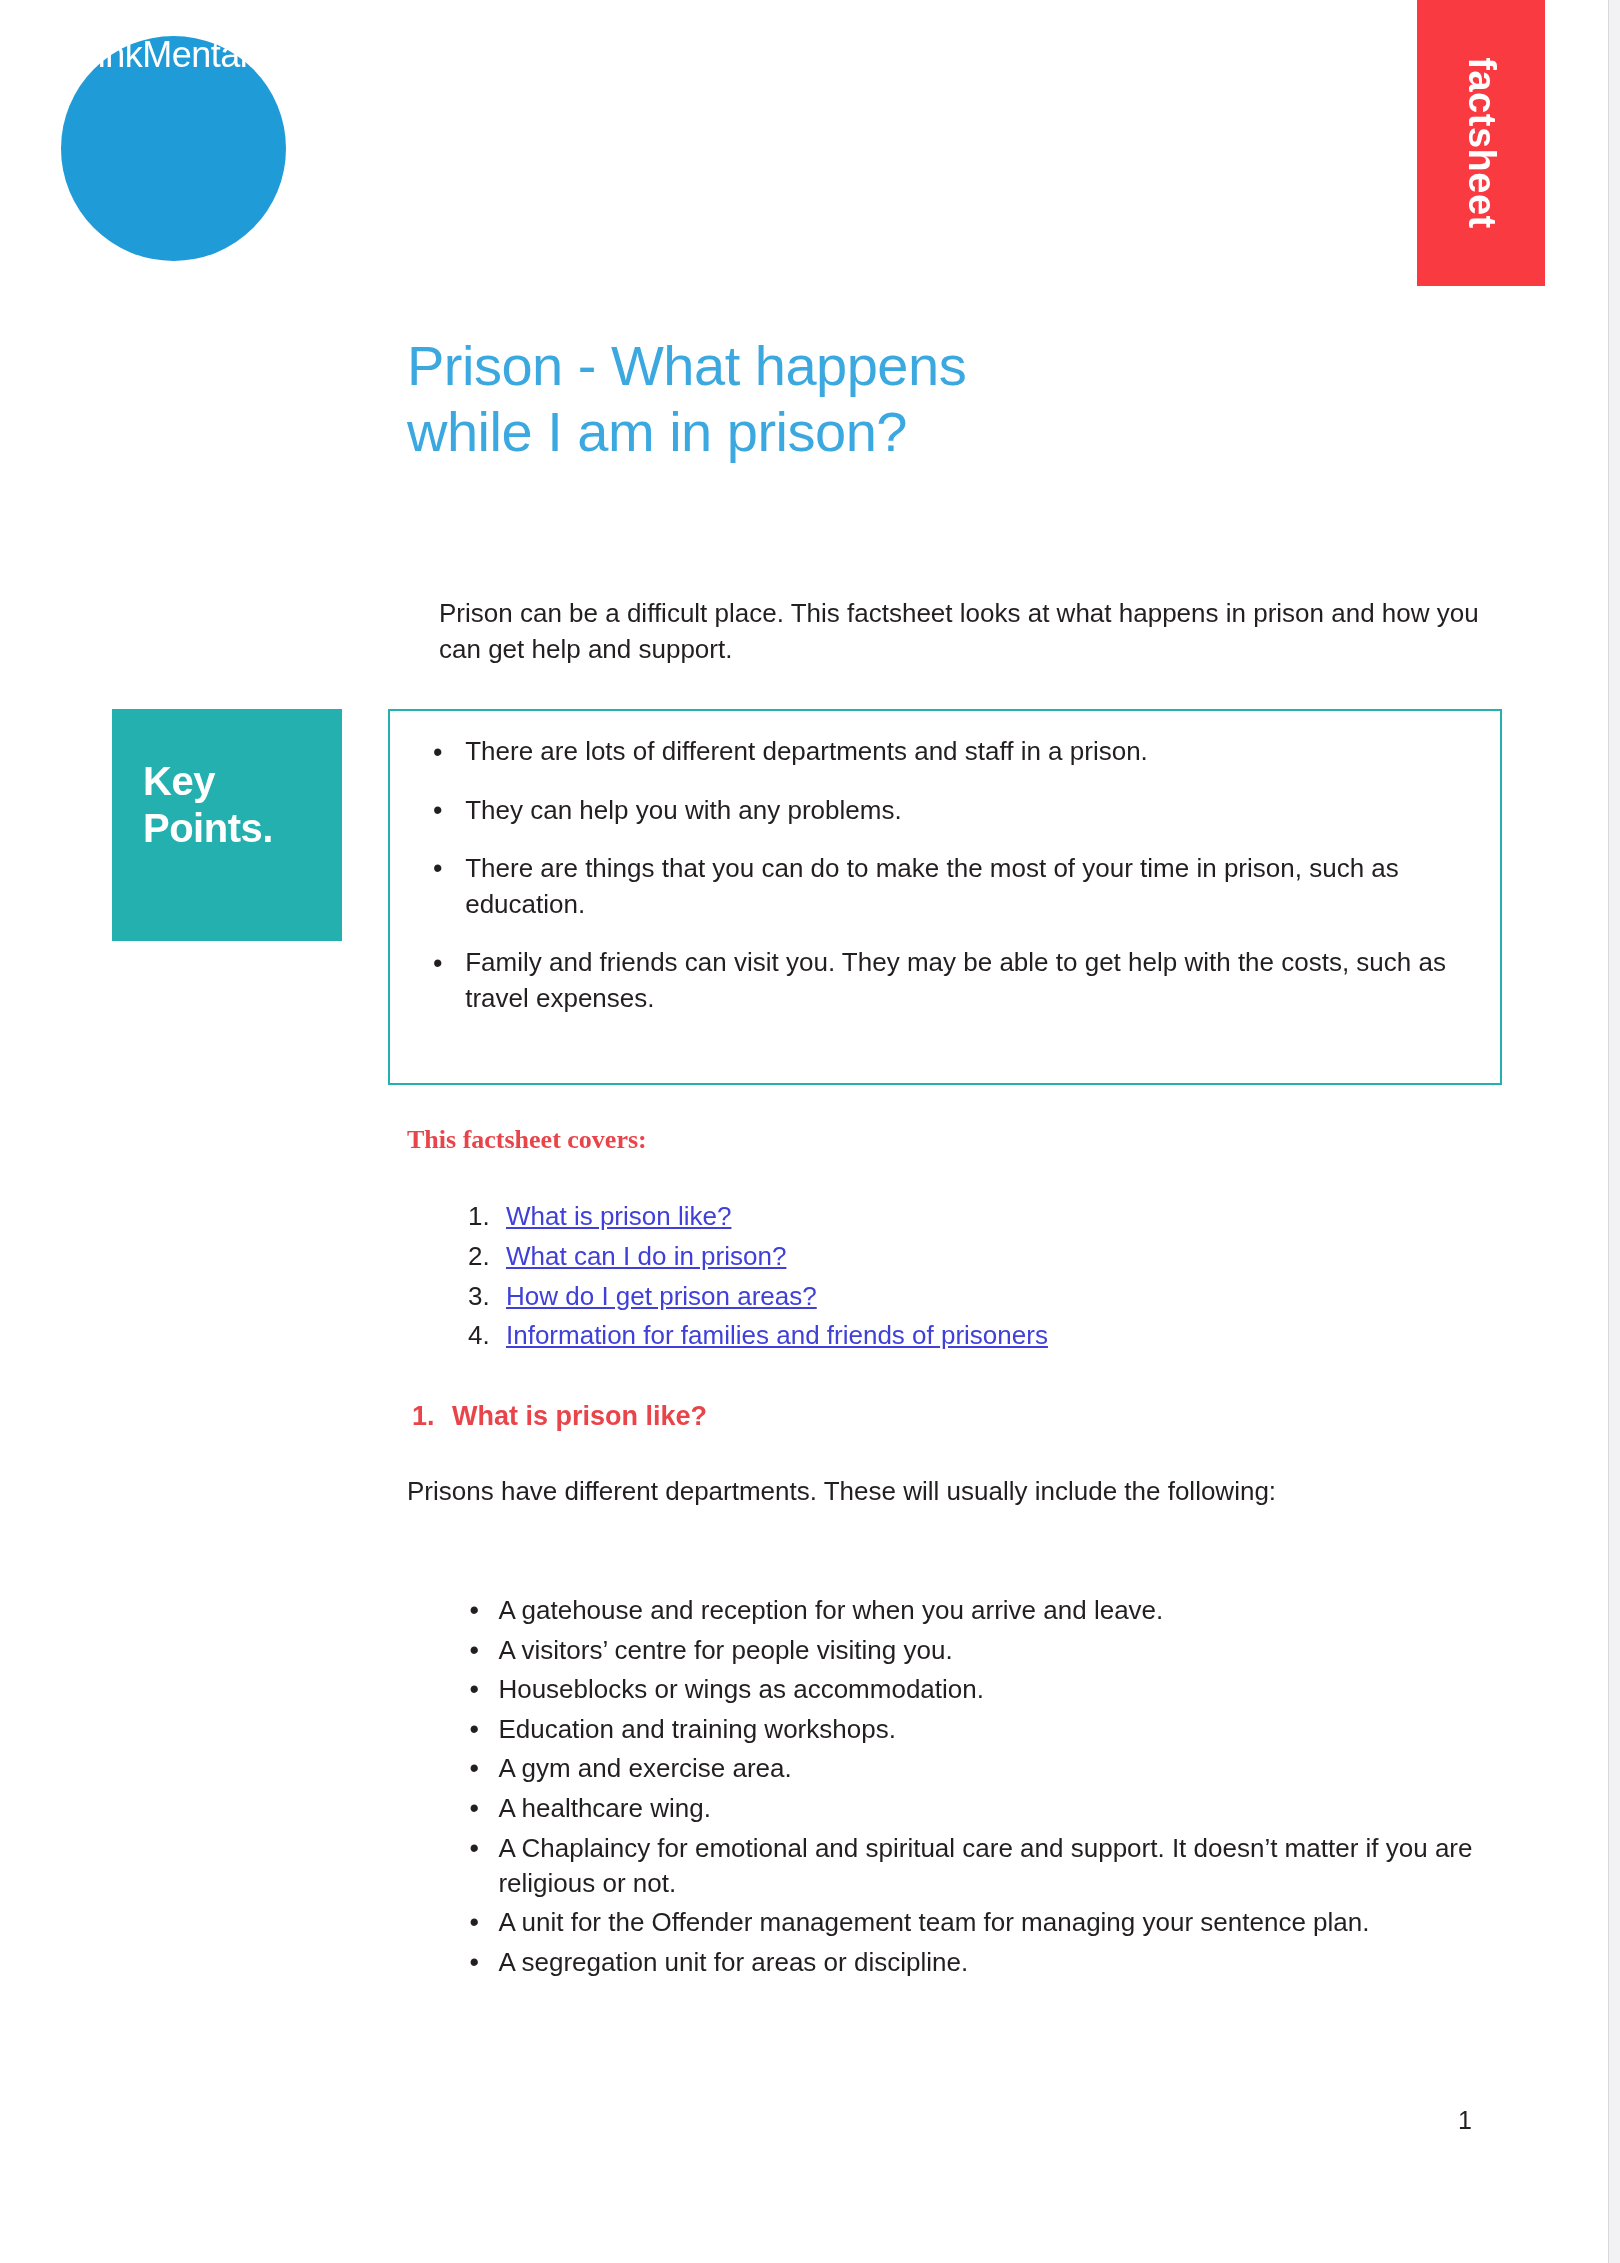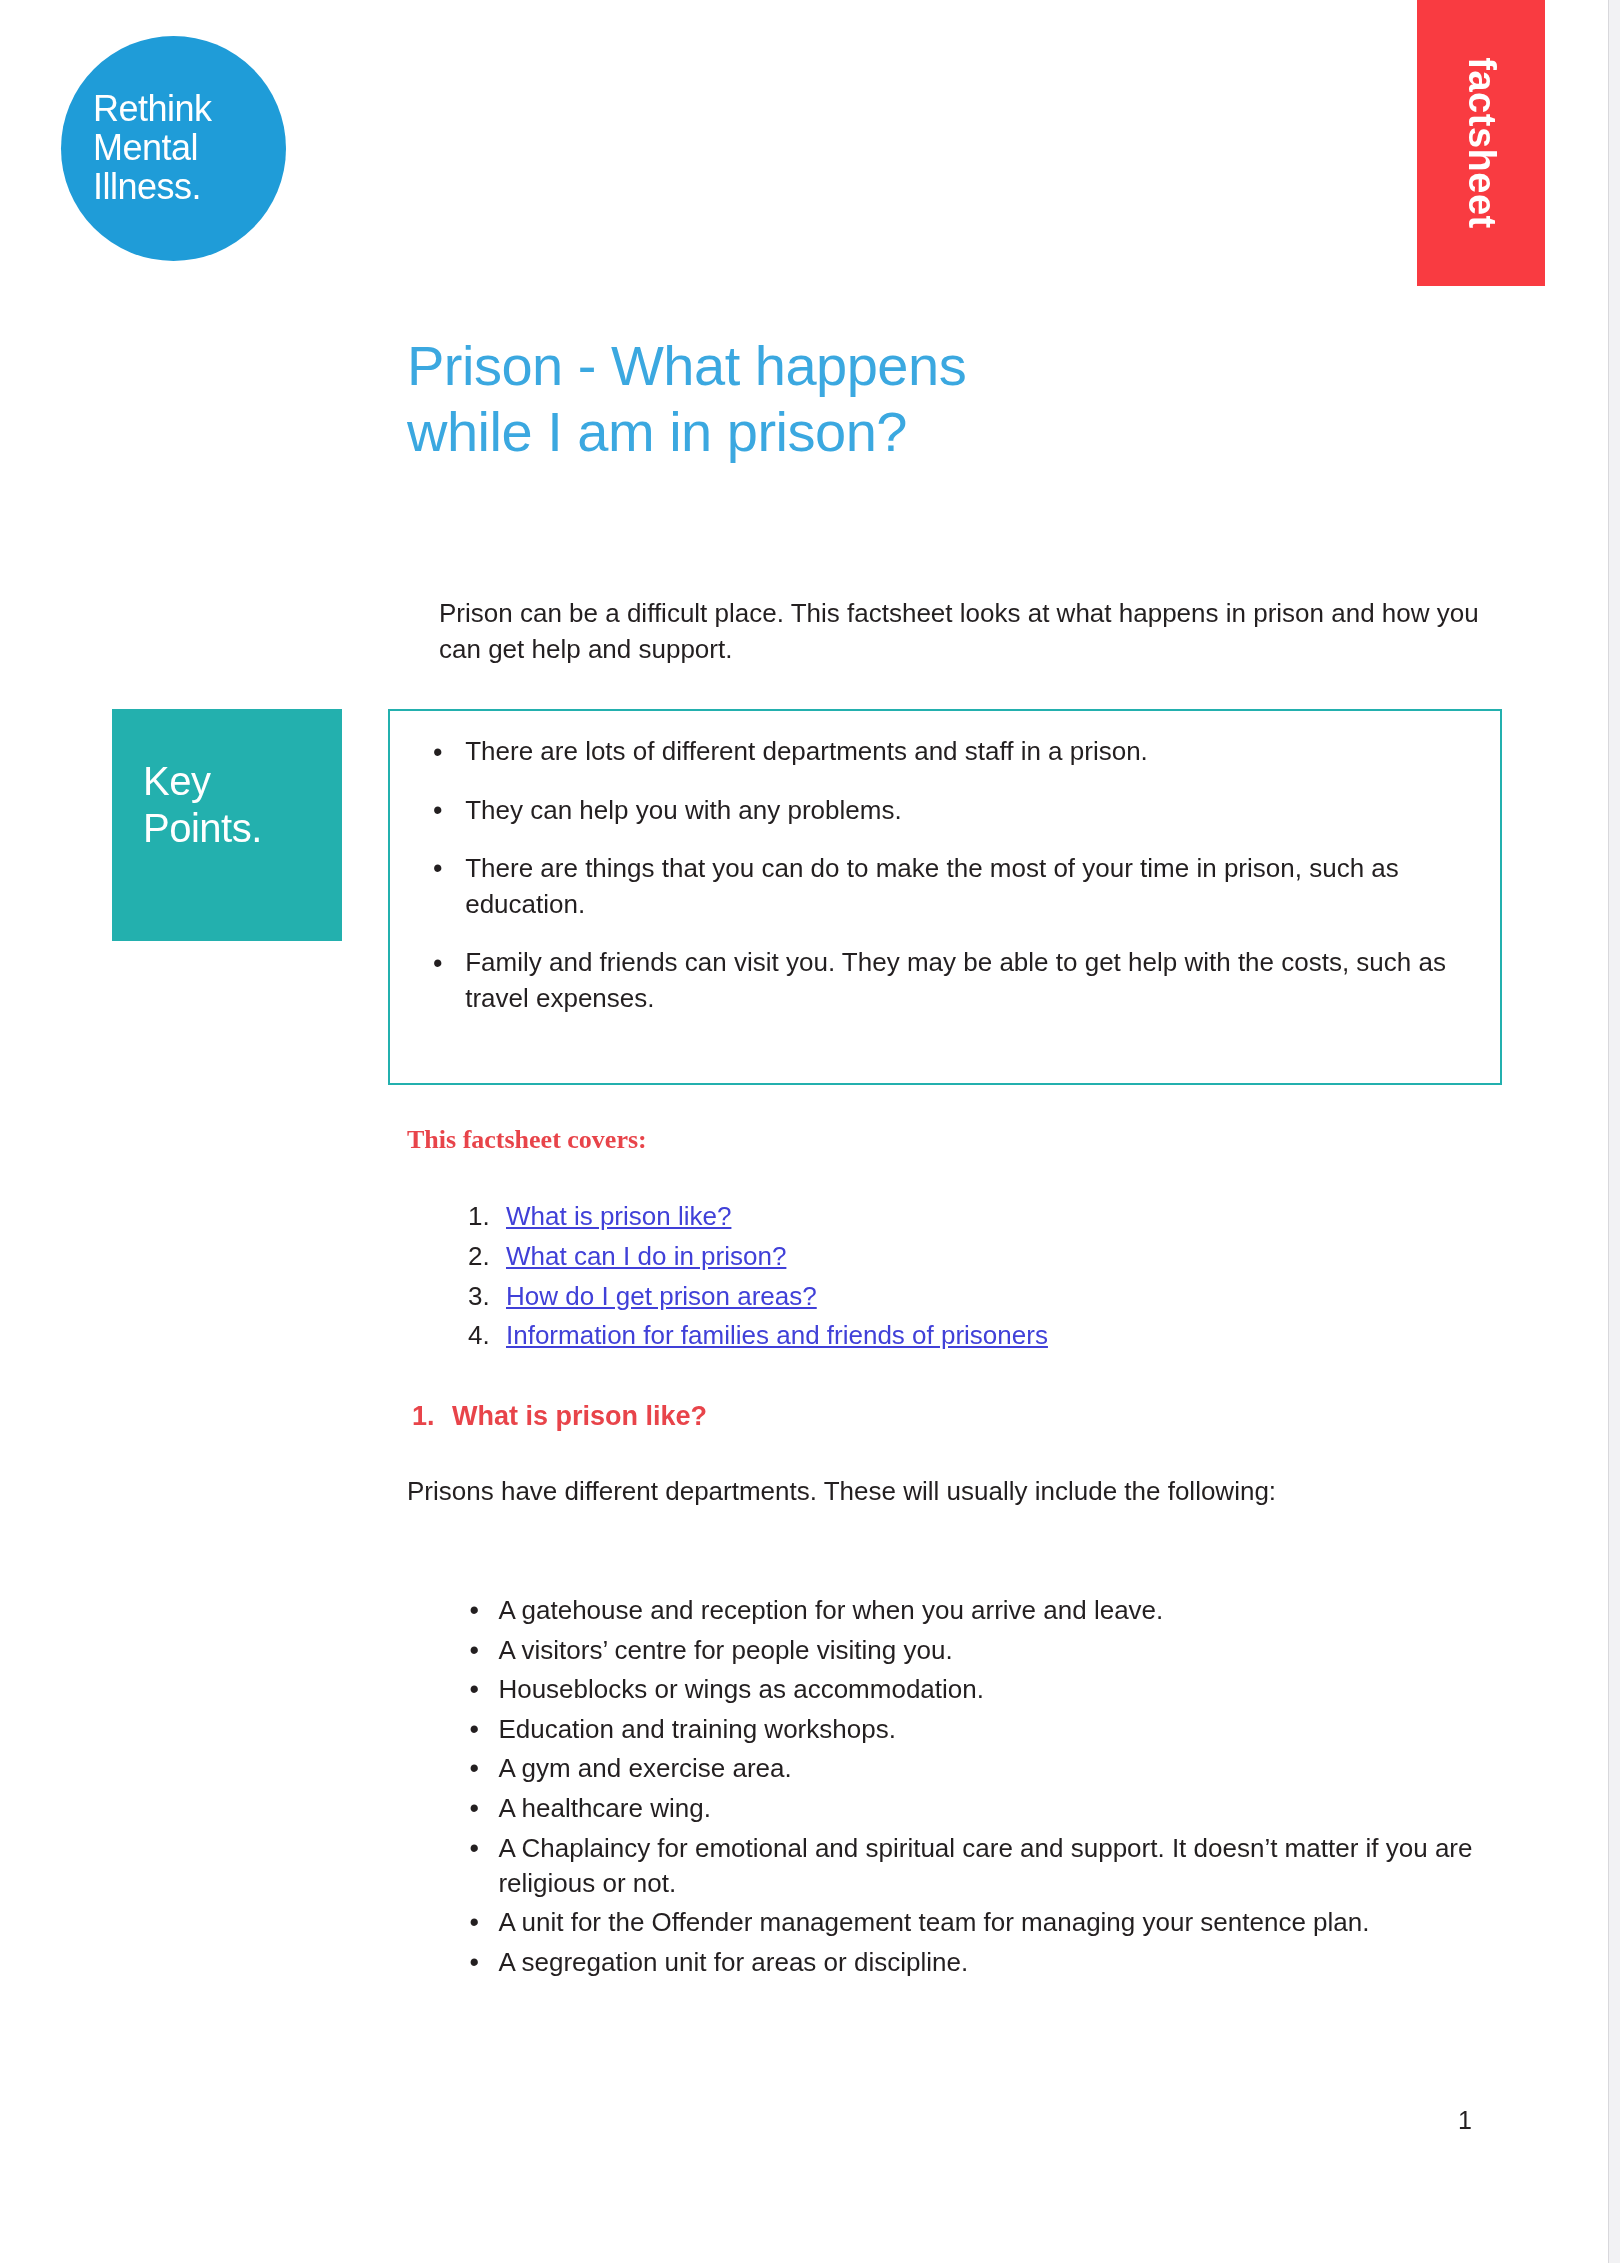--- a/index.html
+++ b/index.html
@@ -32,21 +32,21 @@
   
   .logo {
     position: absolute;
     left: 61px;
     top: 36px;
     width: 225px;
     height: 225px;
     border-radius: 50%;
     background: #1f9cd8;
     display: flex;
-    flex-direction: column;
+    flex-direction: row;
     justify-content: center;
     align-items: flex-start;
     padding-left: 32px;
     box-sizing: border-box;
   }
   .logo-line {
     color: #ffffff;
     font-size: 36px;
     line-height: 1.08;
     font-weight: 400;
@@ -109,21 +109,21 @@
     width: 230px;
     height: 232px;
     background: #23b0ae;
     box-sizing: border-box;
     padding: 49px 0 0 31px;
   }
   .keypoints-badge div {
     color: #ffffff;
     font-size: 40px;
     line-height: 1.18;
-    font-weight: 400;
+    font-weight: 700;
     letter-spacing: -0.5px;
   }
 
   .keypoints-box {
     position: absolute;
     left: 388px;
     top: 709px;
     width: 1114px;
     height: 376px;
     border: 2.7px solid #23b0ae;

